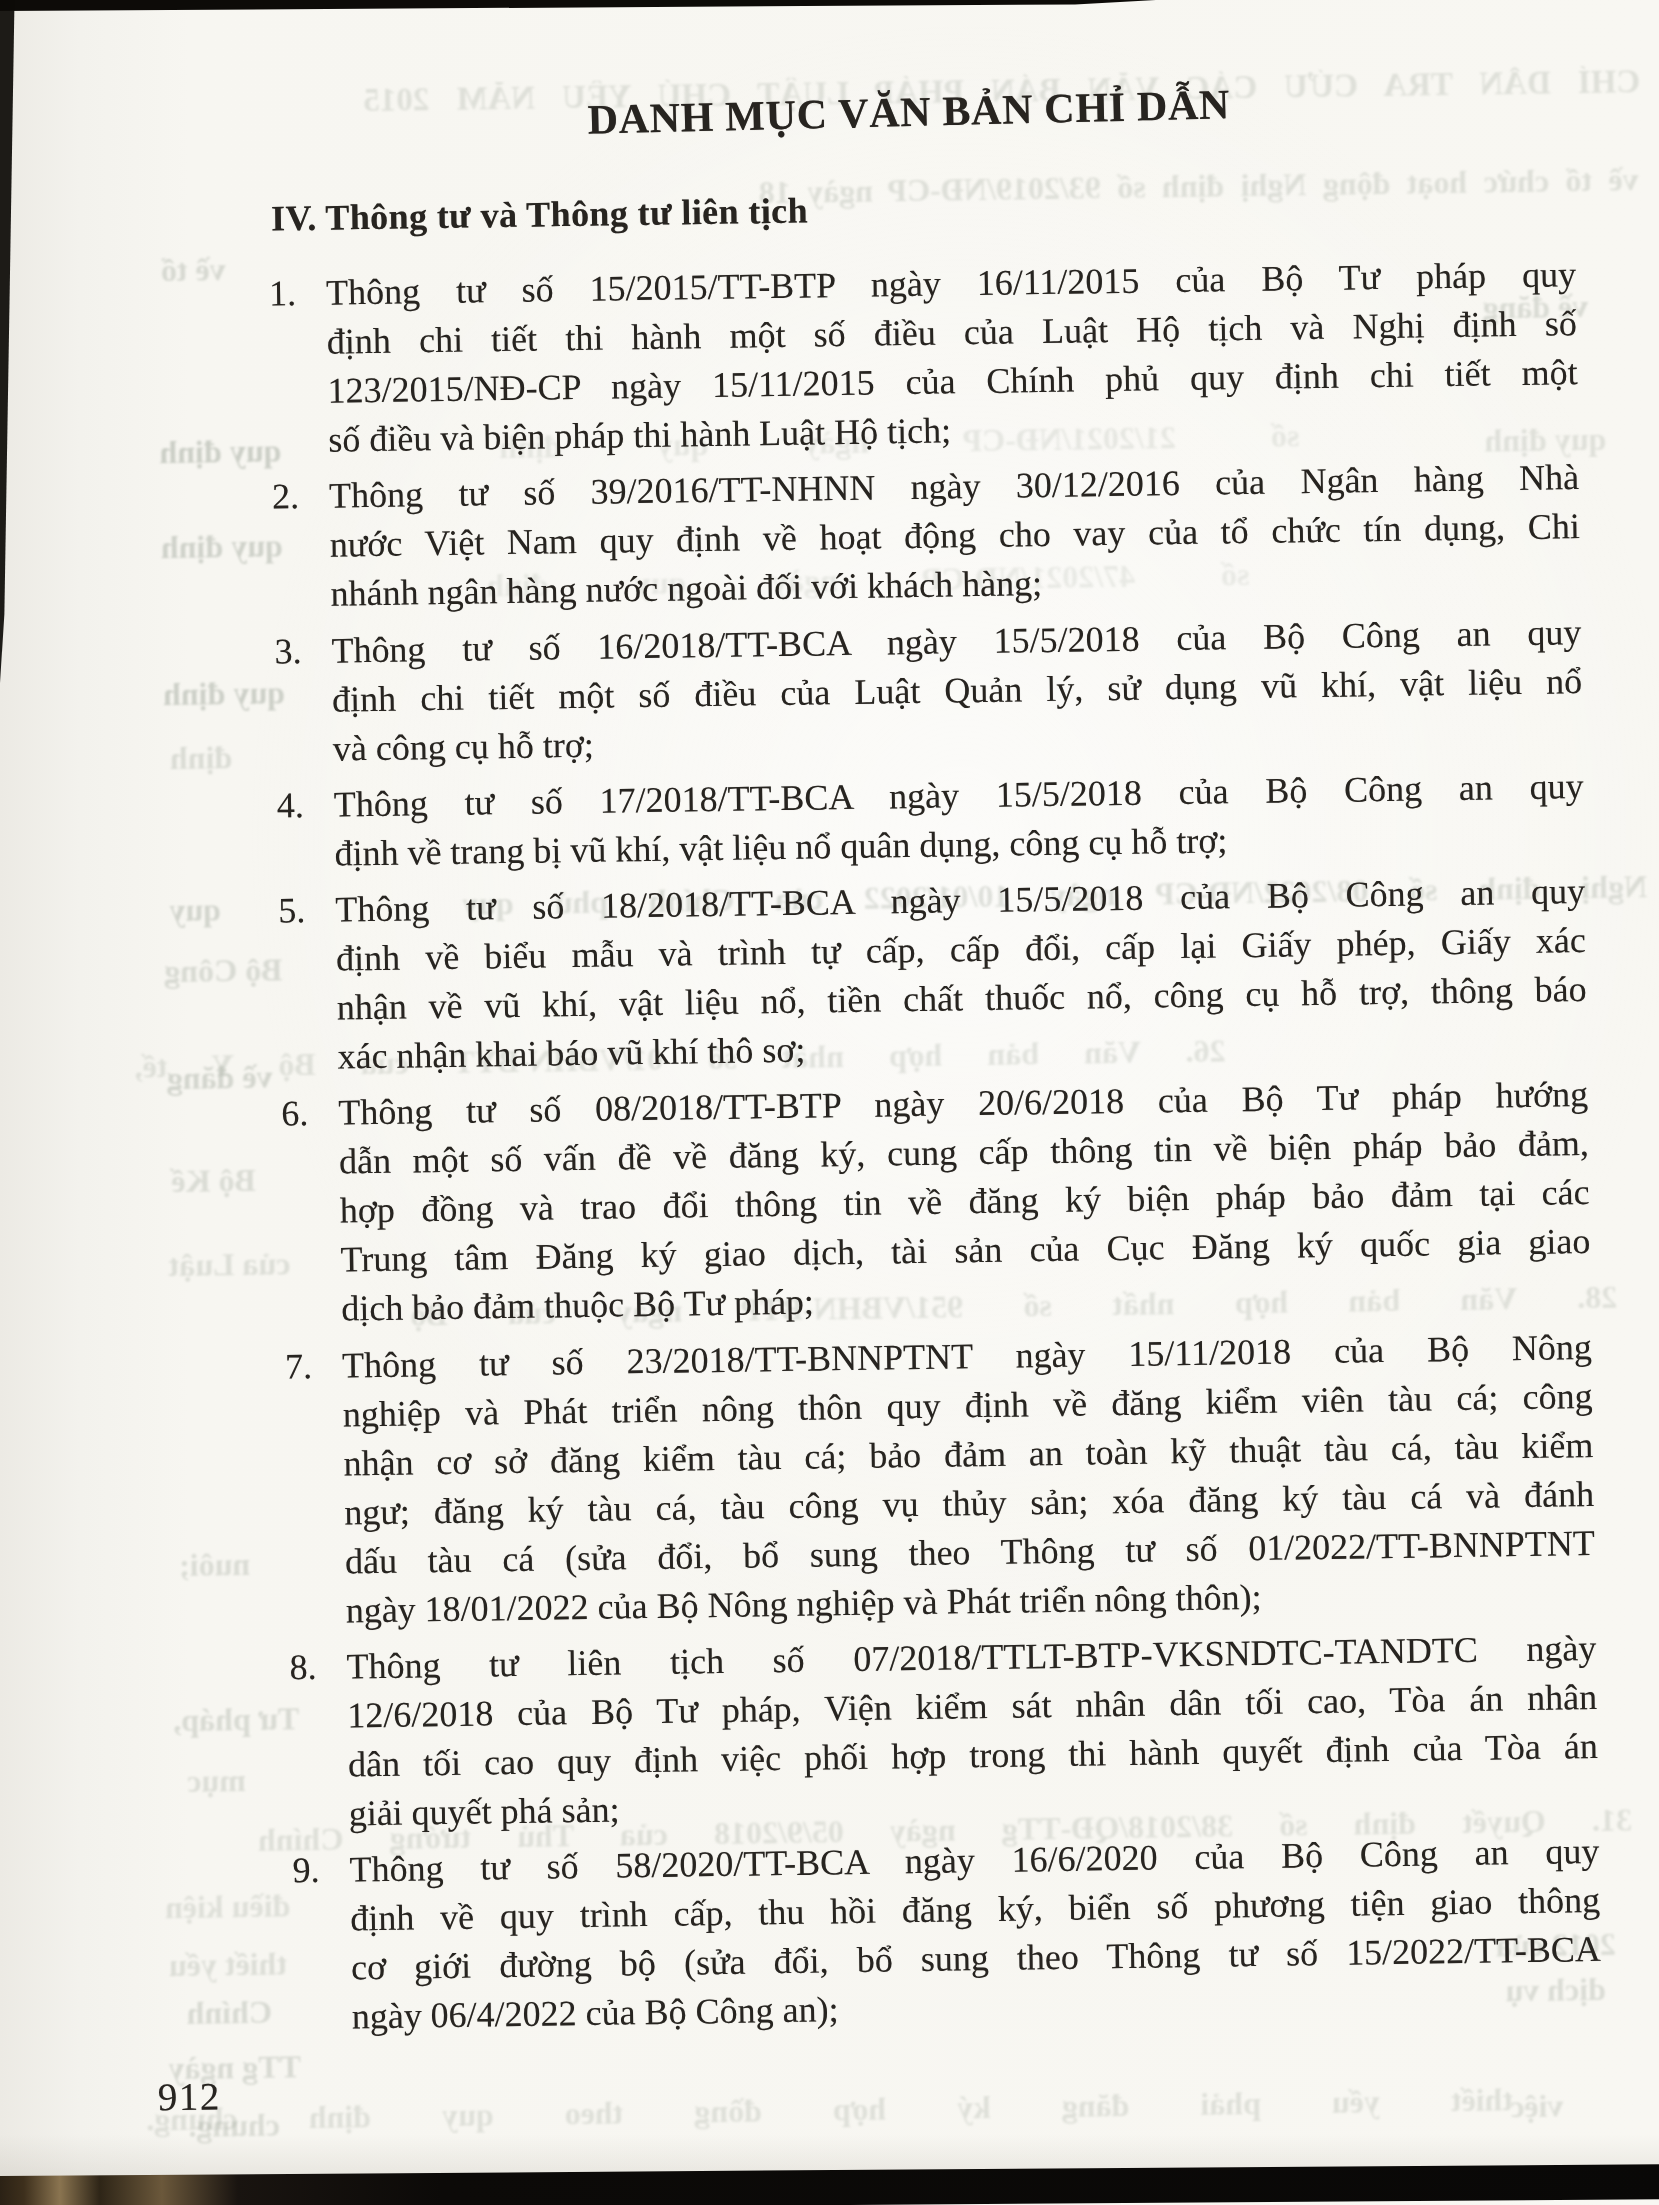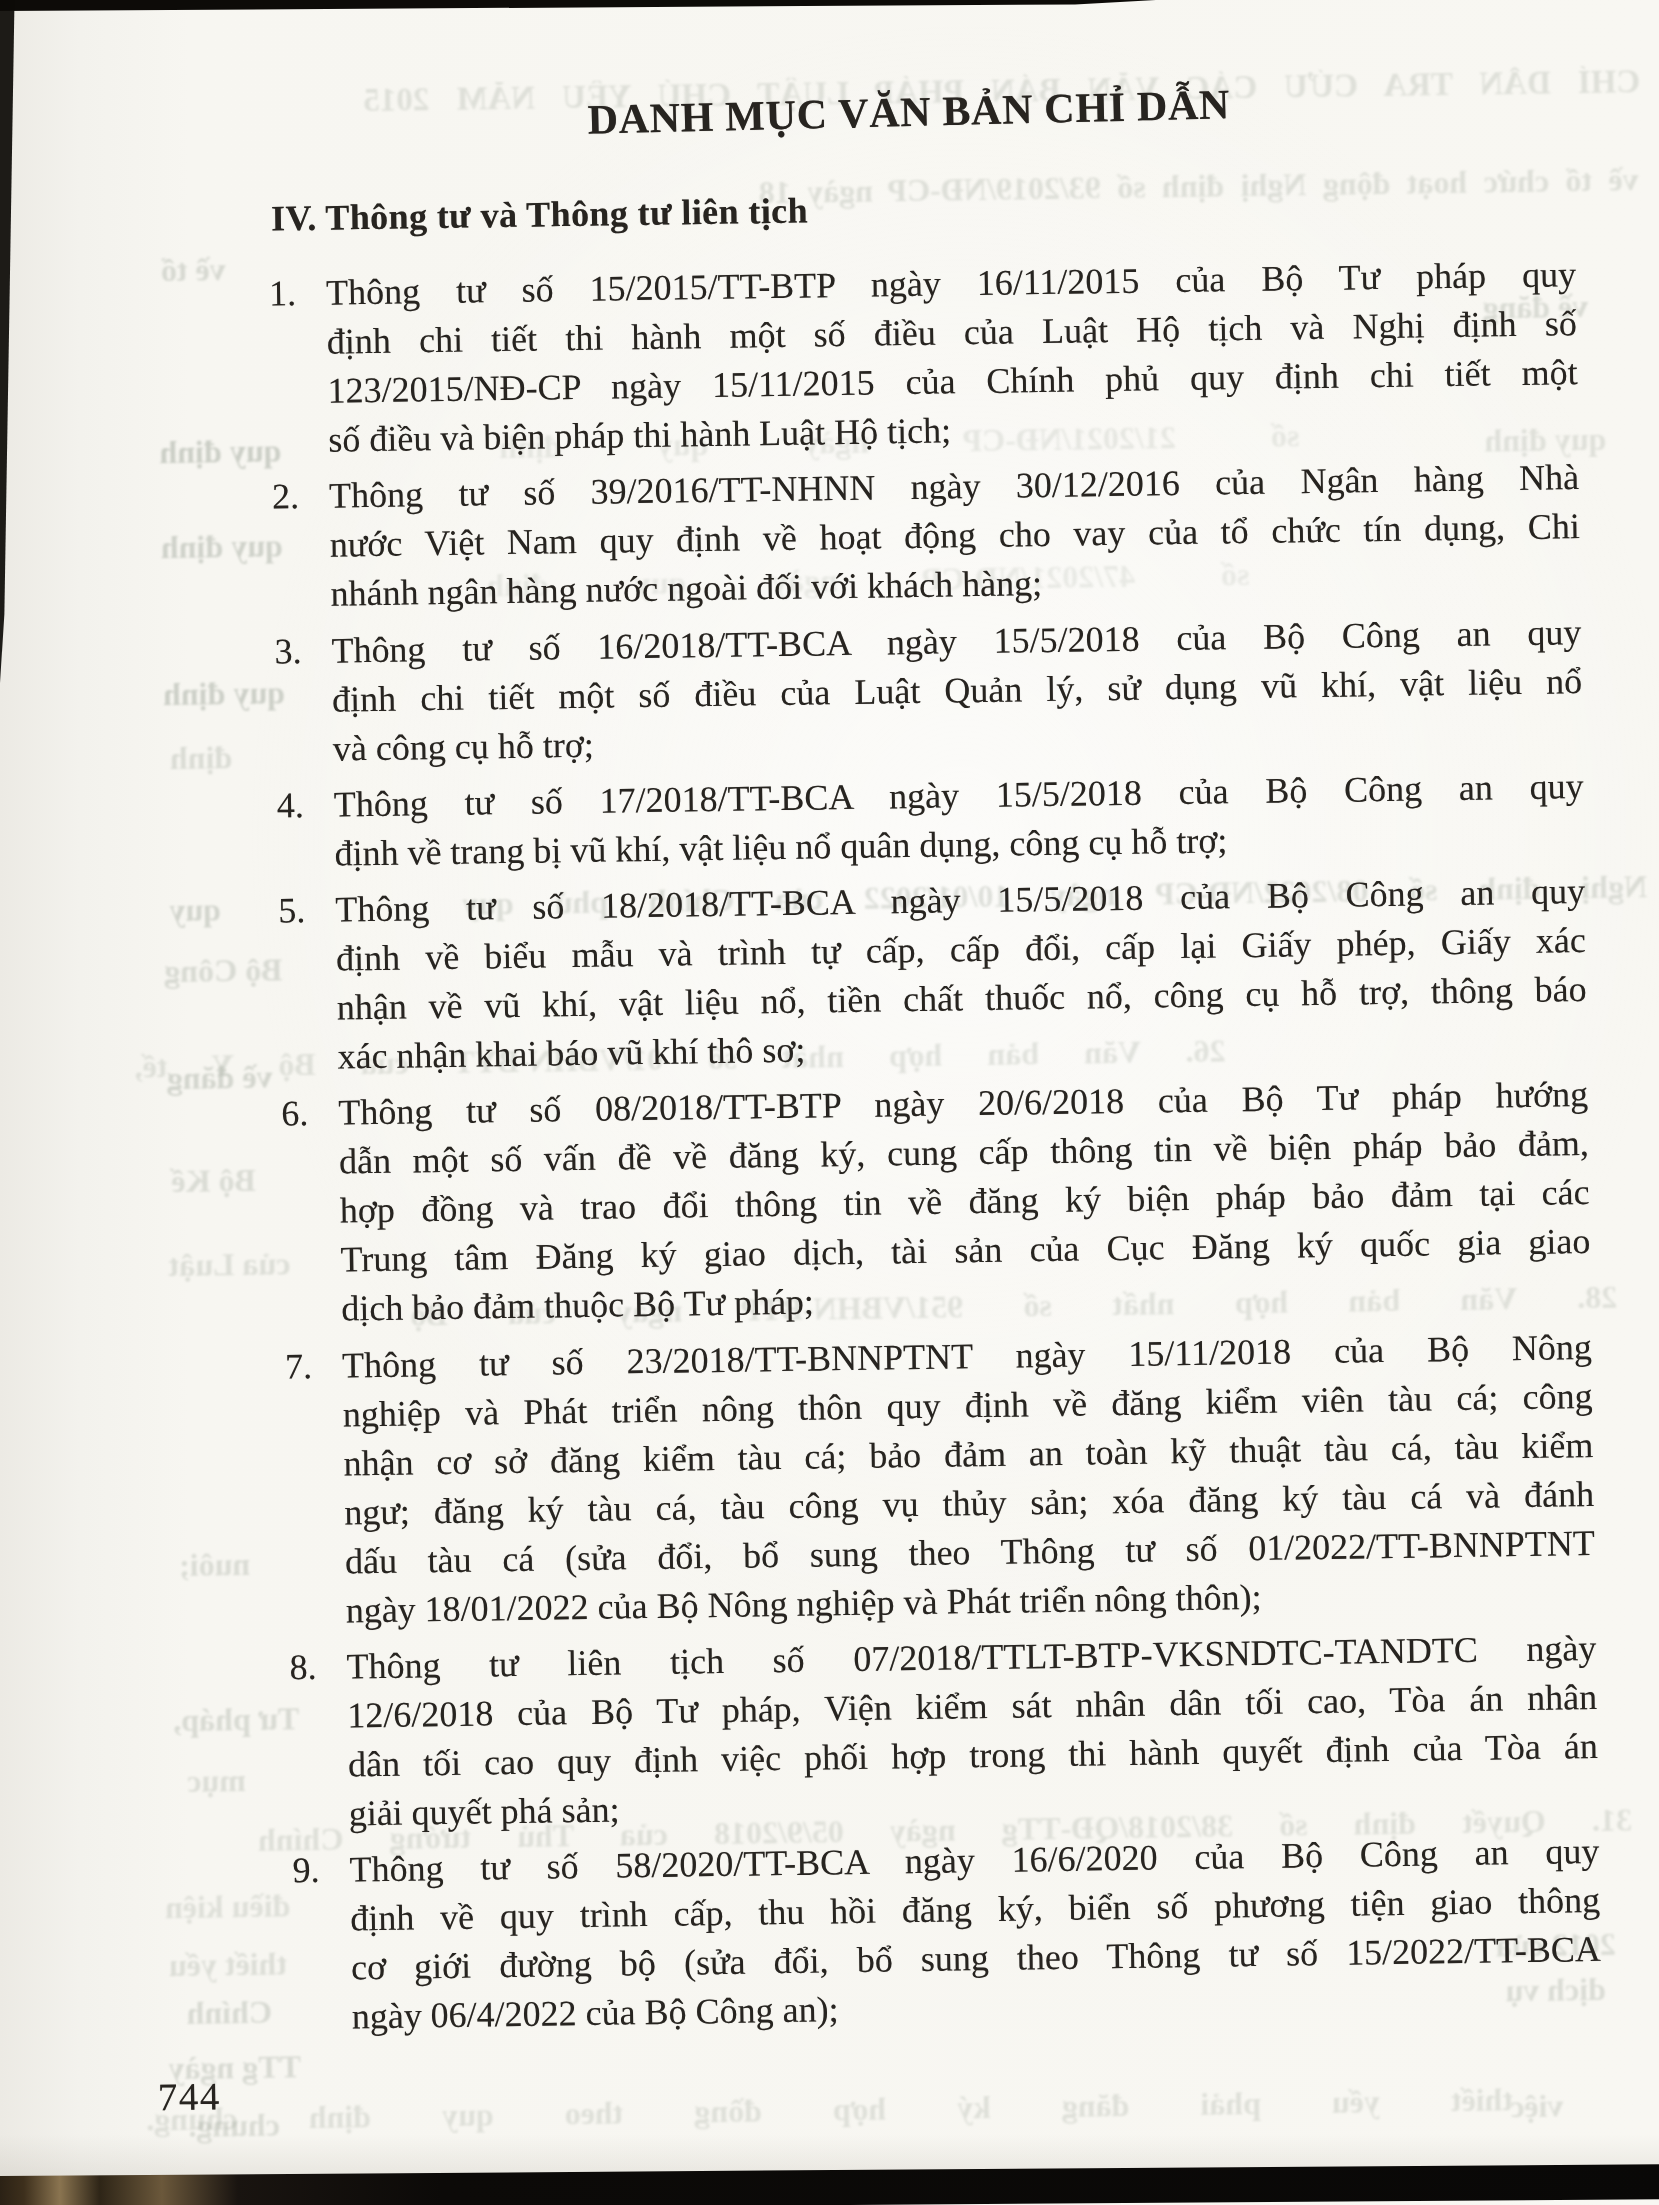--- a/index.html
+++ b/index.html
@@ -184,20 +184,20 @@
       <div class="num">9.</div>
       <div class="itembody">
         <div class="ln">Thông tư số 58/2020/TT-BCA ngày 16/6/2020 của Bộ Công an quy</div>
         <div class="ln">định về quy trình cấp, thu hồi đăng ký, biển số phương tiện giao thông</div>
         <div class="ln">cơ giới đường bộ (sửa đổi, bổ sung theo Thông tư số 15/2022/TT-BCA</div>
         <div class="ln last">ngày 06/4/2022 của Bộ Công an);</div>
       </div>
     </div>
   </div>
 
-  <div class="pagenum">744</div>
+  <div class="pagenum">912</div>
 </div>
 
 <div class="edge-shade"></div>
 <div class="edge-bottom"></div>
 <div class="edge-top"></div>
 <div class="edge-left"></div>
 
 
 </body></html>

